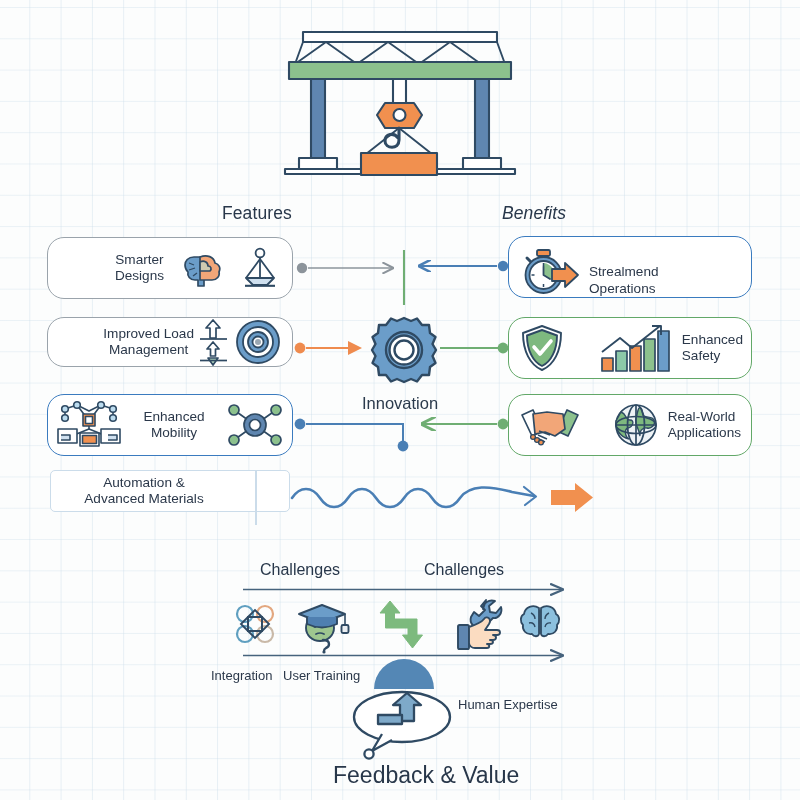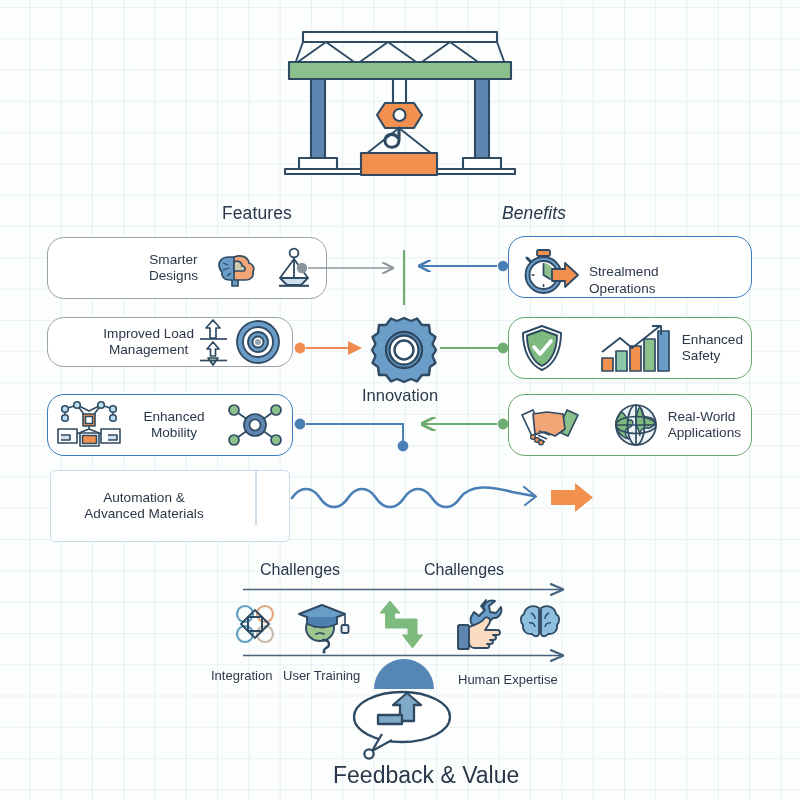--- a/index.html
+++ b/index.html
@@ -119,21 +119,21 @@
         <path d="M114 100 L114 112 M114 112 c0 10 -14 9 -14 1 c0 -7 9 -9 13 -3" fill="none" stroke-width="3.1" stroke-linecap="round"></path>
 
         <rect x="76" y="125" width="76" height="22" fill="#f1904f"></rect>
       </g>
     </svg>
   </div>
 
   <div class="colhead" style="left:222px;top:203px;">Features</div>
   <div class="colhead" style="left:502px;top:203px;font-style:italic;">Benefits</div>
 
-  <div class="card c-grey feat" style="left:47px;top:237px;width:280px;height:62px;padding:0 12px 0 14px;justify-content:flex-end;gap:16px;">
+  <div class="card c-grey feat" style="left:47px;top:237px;width:246px;height:62px;padding:0 12px 0 14px;justify-content:flex-end;gap:16px;">
     <div class="label">Smarter
 Designs</div>
     <div class="ico">
       <svg width="44" height="40" viewBox="0 0 44 40">
         <g stroke="#2f4a63" stroke-width="1.7" stroke-linejoin="round">
           <path d="M14 9 c-6 0 -9 4 -9 8 c0 3 1 5 3 7 c-1 4 2 8 7 8 l3 0 l0 6 l6 0 l0 -29 z" fill="#6b9dc9"></path>
           <path d="M20 9 c7 -3 14 0 15 6 c4 1 6 5 4 9 c1 4 -2 8 -7 8 l-12 0 z" fill="#f2a678"></path>
           <path d="M20 14 c4 -2 8 0 8 4 c3 0 4 3 2 5 l-10 0 z" fill="#cfcab0"></path>
           <g fill="none" stroke-width="1.3">
             <path d="M9 15 l5 2 M9 22 l6 -2 M13 28 l4 -3"></path>
@@ -221,21 +221,21 @@
           <circle cx="29" cy="24" r="5.5" fill="#ffffff"></circle>
           <circle cx="8" cy="9" r="5" fill="#8cc18d"></circle>
           <circle cx="50" cy="9" r="5" fill="#8cc18d"></circle>
           <circle cx="8" cy="39" r="5" fill="#8cc18d"></circle>
           <circle cx="50" cy="39" r="5" fill="#8cc18d"></circle>
         </g>
       </svg>
     </div>
   </div>
 
-  <div class="card c-pale feat" style="left:50px;top:470px;width:240px;height:72px;padding:0;justify-content:center;">
+  <div class="card c-pale feat" style="left:50px;top:470px;width:240px;height:42px;padding:0;justify-content:center;">
     <div class="label" style="margin-right:52px;">Automation &amp;
 Advanced Materials</div>
   </div>
   <div class="abs" style="left:255px;top:471px;width:1.7px;height:54px;background:#cbdcea;"></div>
 
   <div class="card c-blue ben" style="left:508px;top:236px;width:244px;height:62px;padding:0 16px 0 10px;justify-content:flex-start;gap:8px;align-items:flex-end;">
     <div class="ico">
       <svg width="62" height="50" viewBox="0 0 62 50">
         <g stroke="#2f4a63" stroke-width="1.8" stroke-linejoin="round">
           <rect x="18" y="3" width="13" height="6" rx="1.5" fill="#f1904f"></rect>
@@ -322,21 +322,21 @@
   <div class="abs" style="left:370px;top:316px;">
     <svg width="68" height="68" viewBox="0 0 68 68">
       <g stroke="#2f4a63" stroke-width="2.4" stroke-linejoin="round">
         <path d="M34 2 L41 5 L47 2.5 L52 9 L59 9 L60 17 L65.5 21 L62.5 28 L66 34 L62.5 40 L65.5 47 L60 51 L59 59 L52 59 L47 65.5 L41 63 L34 66 L27 63 L21 65.5 L16 59 L9 59 L8 51 L2.5 47 L5.5 40 L2 34 L5.5 28 L2.5 21 L8 17 L9 9 L16 9 L21 2.5 L27 5 Z" fill="#6b9dc9"></path>
         <circle cx="34" cy="34" r="18" fill="#6b9dc9"></circle>
         <circle cx="34" cy="34" r="14.5" fill="#ffffff"></circle>
         <circle cx="34" cy="34" r="9.5" fill="#ffffff"></circle>
       </g>
     </svg>
   </div>
-  <div id="innovation-label" style="left:362px;top:386px;">Innovation</div>
+  <div id="innovation-label" style="left:362px;top:394px;">Innovation</div>
 
   <div class="abs" style="left:0;top:0;width:800px;height:800px;">
     <svg width="800" height="800" viewBox="0 0 800 800">
       <defs>
         <marker id="ah-grey" markerWidth="7" markerHeight="7" refX="6" refY="3.5" orient="auto">
           <path d="M0 0 L7 3.5 L0 7" fill="none" stroke="#8c949b" stroke-width="1.3"></path>
         </marker>
         <marker id="ah-orange" markerWidth="7" markerHeight="7" refX="6" refY="3.5" orient="auto">
           <path d="M0 0 L7 3.5 L0 7 Z" fill="#ef8b4e"></path>
         </marker>
@@ -475,21 +475,21 @@
   </div>
 
   <div class="abs" style="left:372px;top:657px;">
     <svg width="64" height="34" viewBox="0 0 64 34">
       <path d="M2 32 A30 30 0 0 1 62 32 Z" fill="#5487b5"></path>
     </svg>
   </div>
 
   <div class="blabel" style="left:211px;top:668px;">Integration</div>
   <div class="blabel" style="left:283px;top:668px;">User Training</div>
-  <div class="blabel" style="left:458px;top:672px;">Human Expertise</div>
+  <div class="blabel" style="left:458px;top:697px;">Human Expertise</div>
 
   <div class="abs" style="left:345px;top:689px;">
     <svg width="112" height="72" viewBox="0 0 112 72">
       <g stroke="#2f4a63" stroke-width="2.3" stroke-linejoin="round">
         <ellipse cx="57" cy="28" rx="48" ry="25" fill="#ffffff"></ellipse>
         <path d="M36 46 L27 62 L46 52 Z" fill="#ffffff" stroke="none"></path>
         <path d="M37 45 L27 62 L47 51" fill="#ffffff"></path>
         <circle cx="24" cy="65" r="4.6" fill="#ffffff"></circle>
         <path d="M52 15 L68 15 L68 8 L80 22 L68 36 L68 29 L52 29 Z" fill="#7ea9c9" transform="rotate(-90 62 22)"></path>
         <rect x="33" y="26" width="24" height="9" fill="#7ea9c9"></rect>

